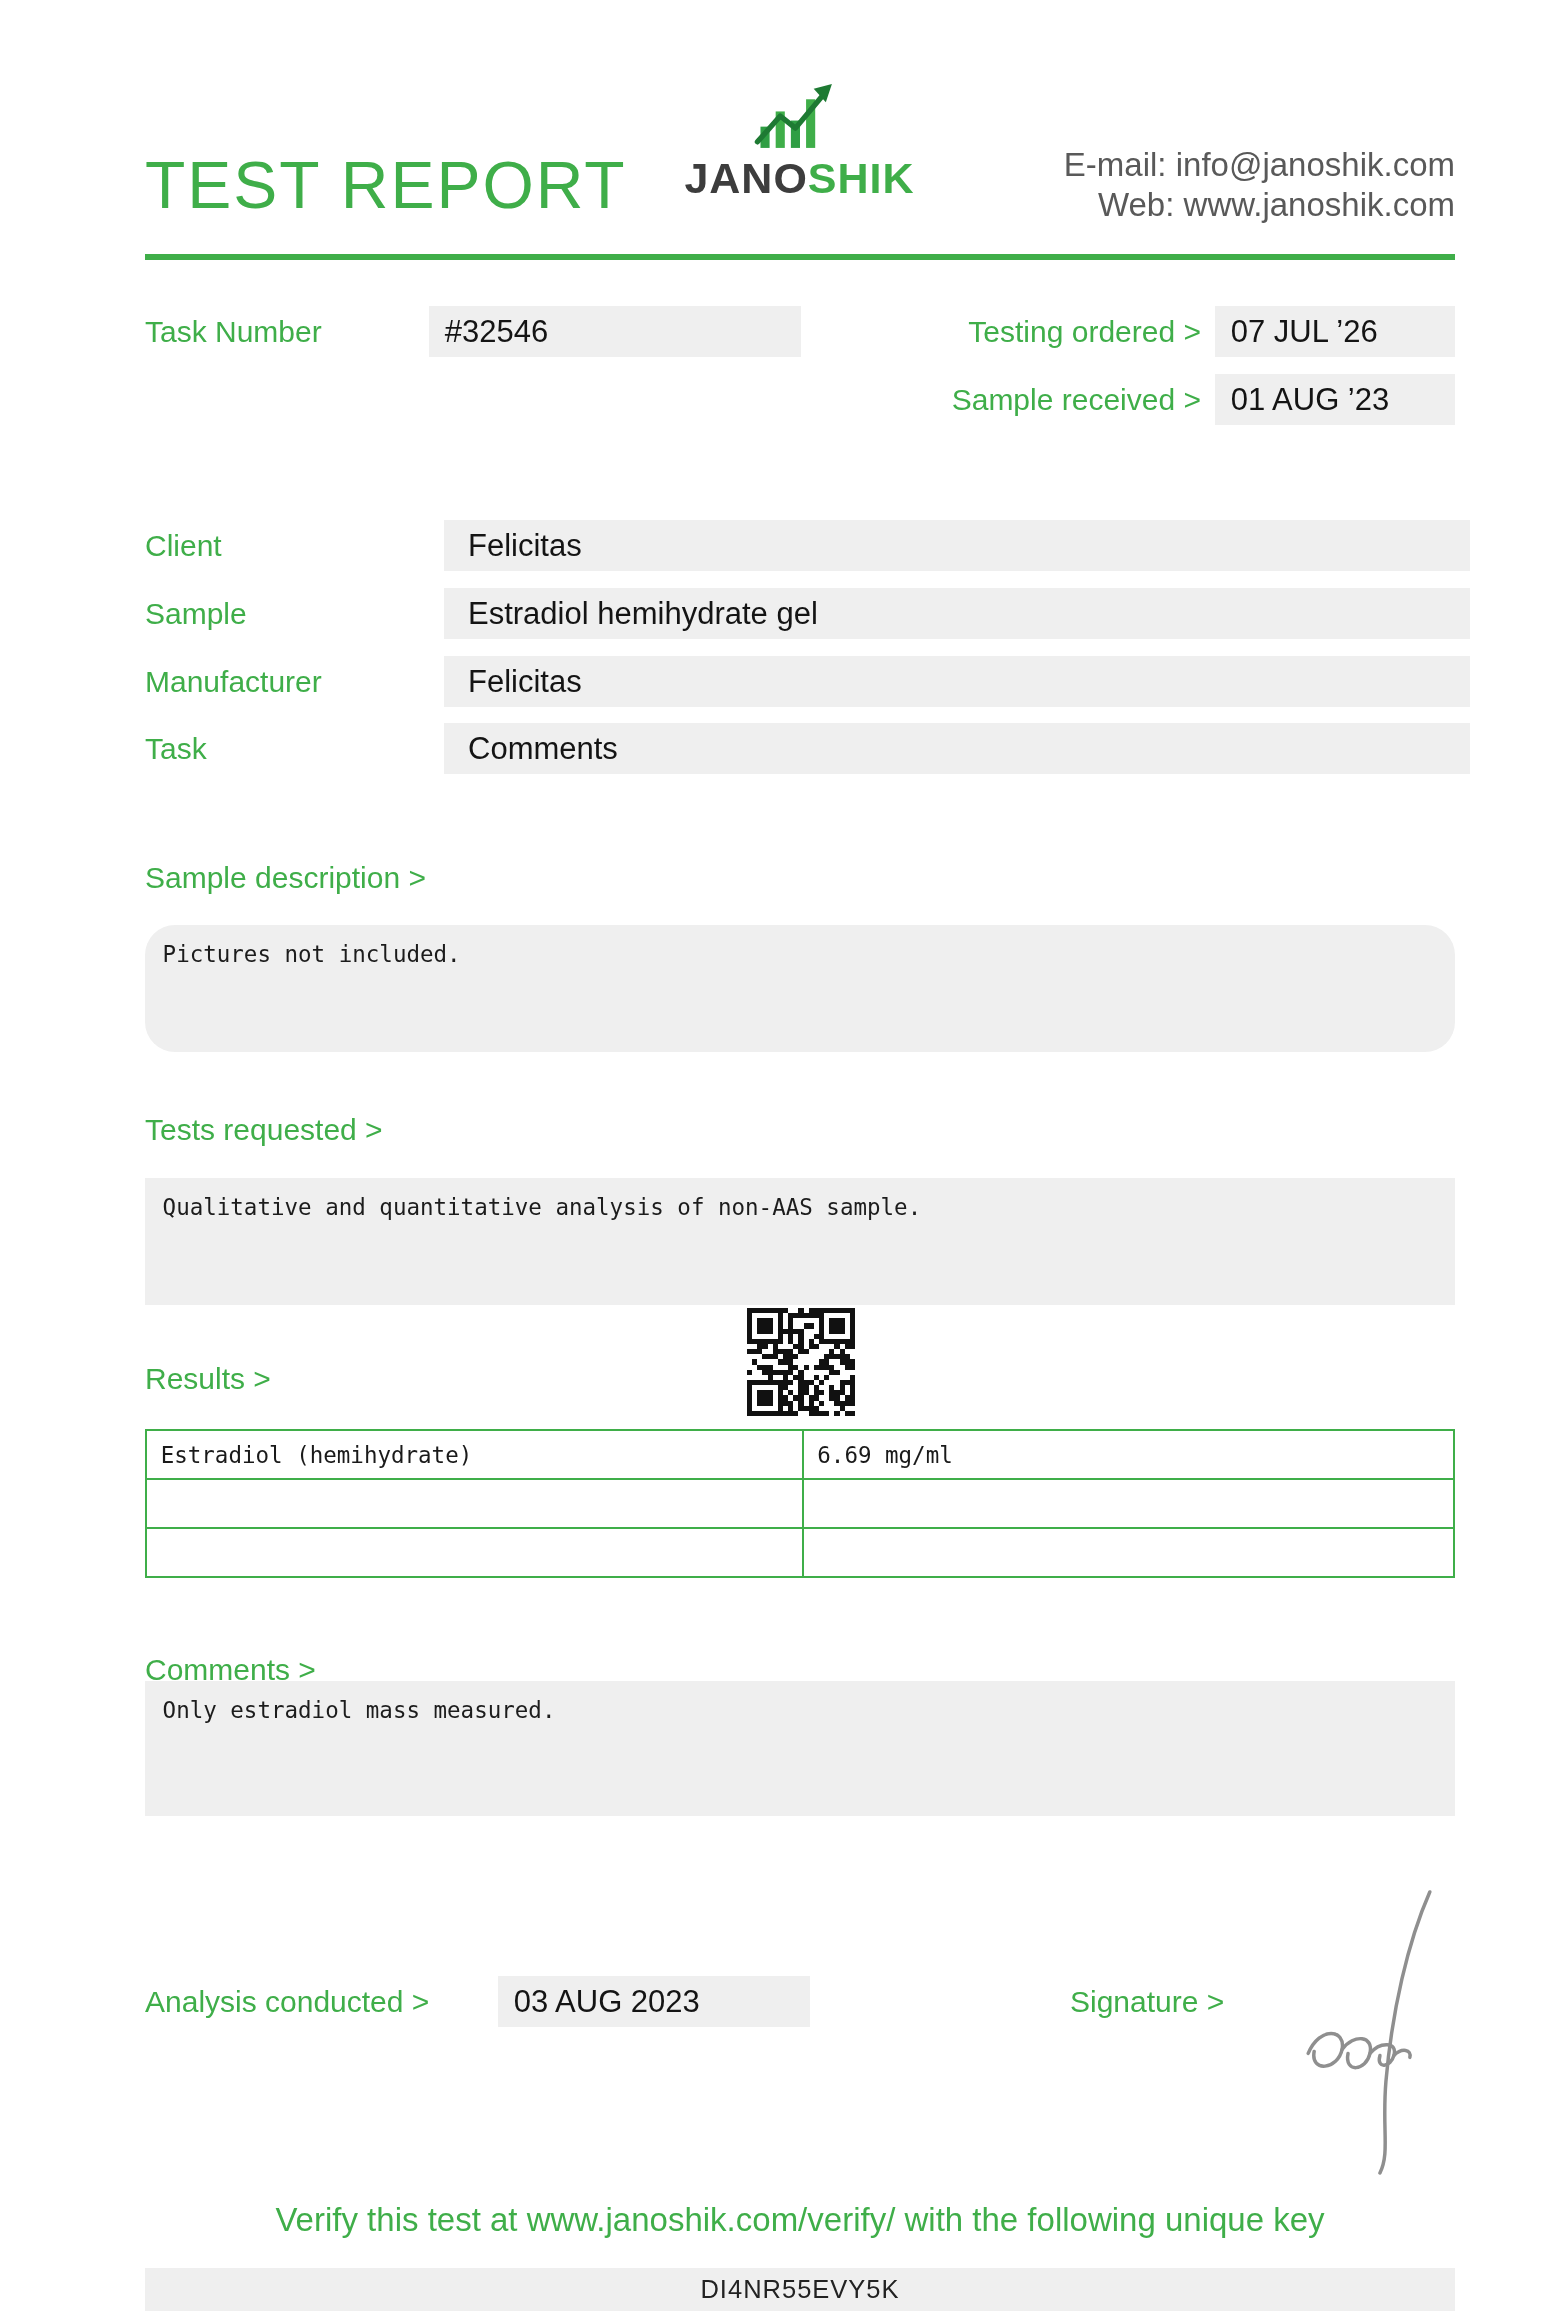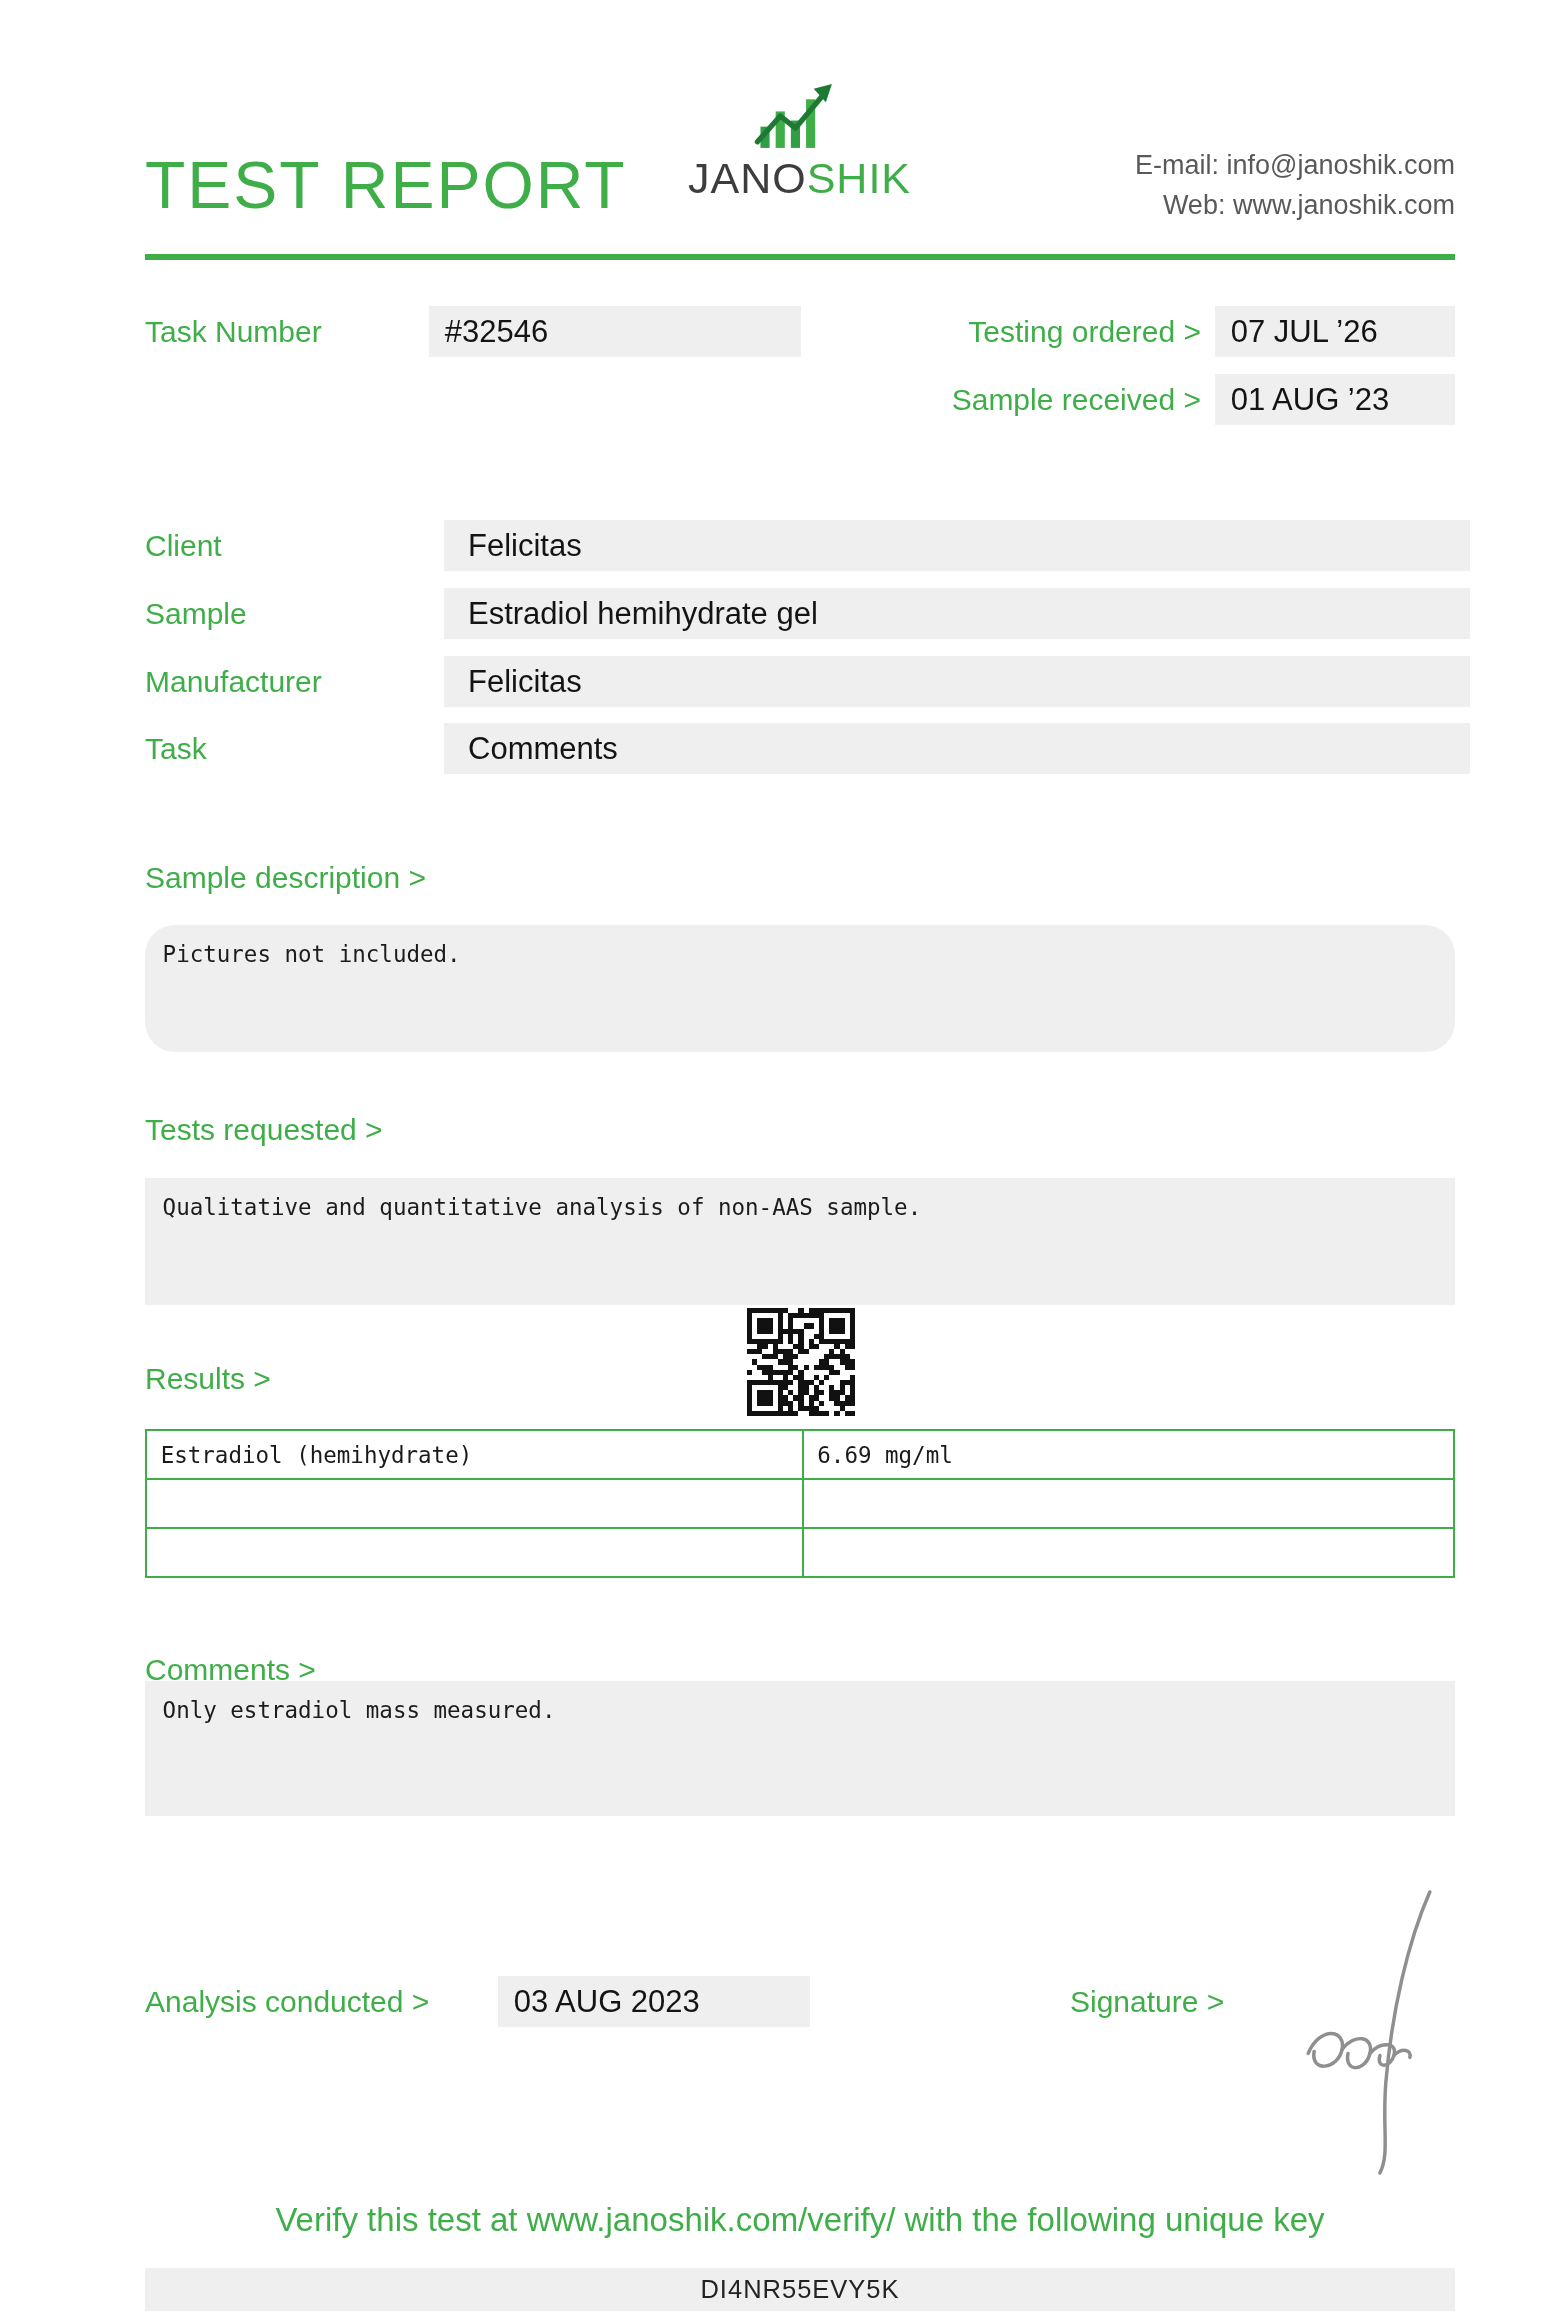--- a/index.html
+++ b/index.html
@@ -9,24 +9,24 @@
     --logo-dark:#3d3d3d;
   }
   *{margin:0;padding:0;box-sizing:border-box;}
   body{background:#ffffff;font-family:"Liberation Sans",sans-serif;}
   .page{position:relative;width:1568px;height:2313px;background:#fff;overflow:hidden;}
 
   
   .title{position:absolute;left:145px;top:147px;font-size:66px;font-weight:500;letter-spacing:2px;color:var(--accent);white-space:nowrap;}
   .logo{position:absolute;left:682px;top:78px;width:235px;text-align:center;}
   .logo-icon{display:block;margin:0 auto;width:98px;height:76px;}
-  .logo-text{font-size:43px;font-weight:400;letter-spacing:1px;white-space:nowrap;}
+  .logo-text{font-size:43px;font-weight:700;letter-spacing:1px;white-space:nowrap;}
   .logo-dark{color:var(--logo-dark);}
   .logo-green{color:var(--accent);}
-  .contact{position:absolute;right:113px;top:145px;text-align:right;font-size:27px;color:#595959;line-height:40px;white-space:nowrap;}
+  .contact{position:absolute;right:113px;top:145px;text-align:right;font-size:33px;color:#595959;line-height:40px;white-space:nowrap;}
   .divider{position:absolute;left:145px;top:254px;width:1310px;height:5.9px;background:var(--accent);}
 
   
   .label{position:absolute;font-size:30px;color:var(--accent);line-height:51px;white-space:nowrap;}
   .field{position:absolute;background:var(--field);font-size:31px;color:var(--ink);line-height:51px;height:51px;padding:0 15.7px;white-space:nowrap;overflow:hidden;}
   .heading{position:absolute;font-size:30px;color:var(--accent);white-space:nowrap;}
   .box{position:absolute;left:145px;width:1310px;background:var(--field);padding:15.7px 17.6px;font-family:"DejaVu Sans Mono",monospace;font-size:22.5px;color:#1c1c1c;}
 
   
   .task-label{left:145px;top:306px;}

